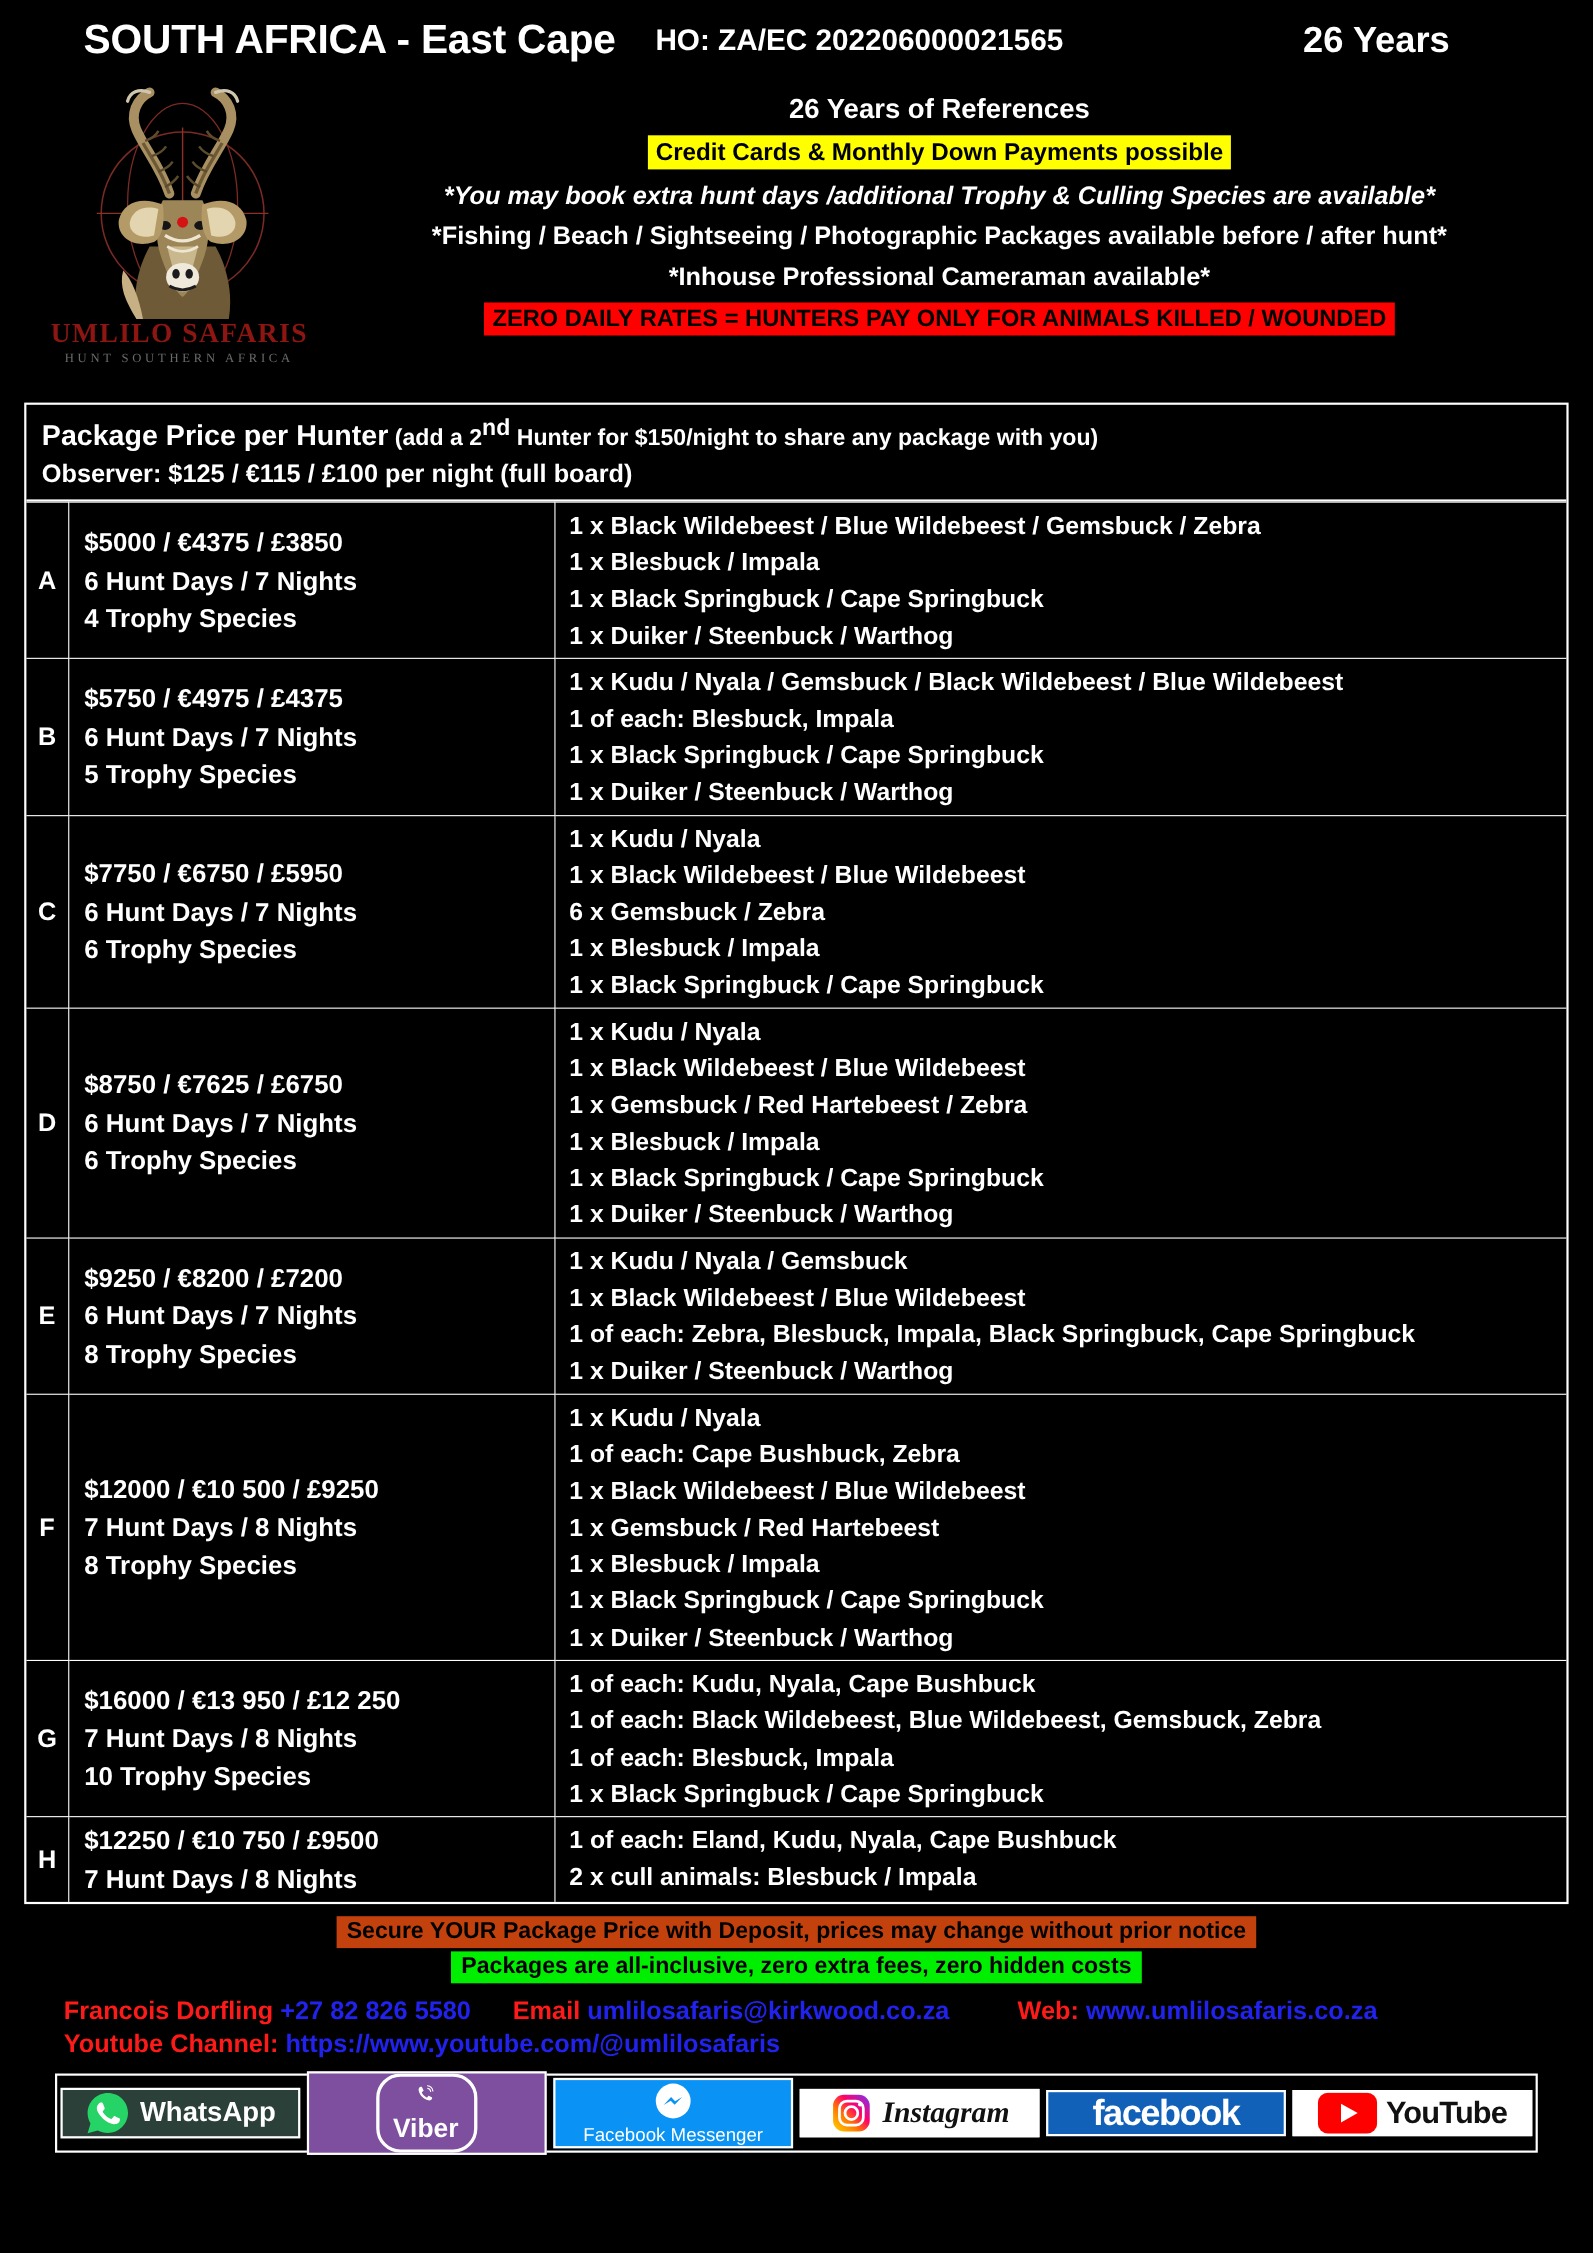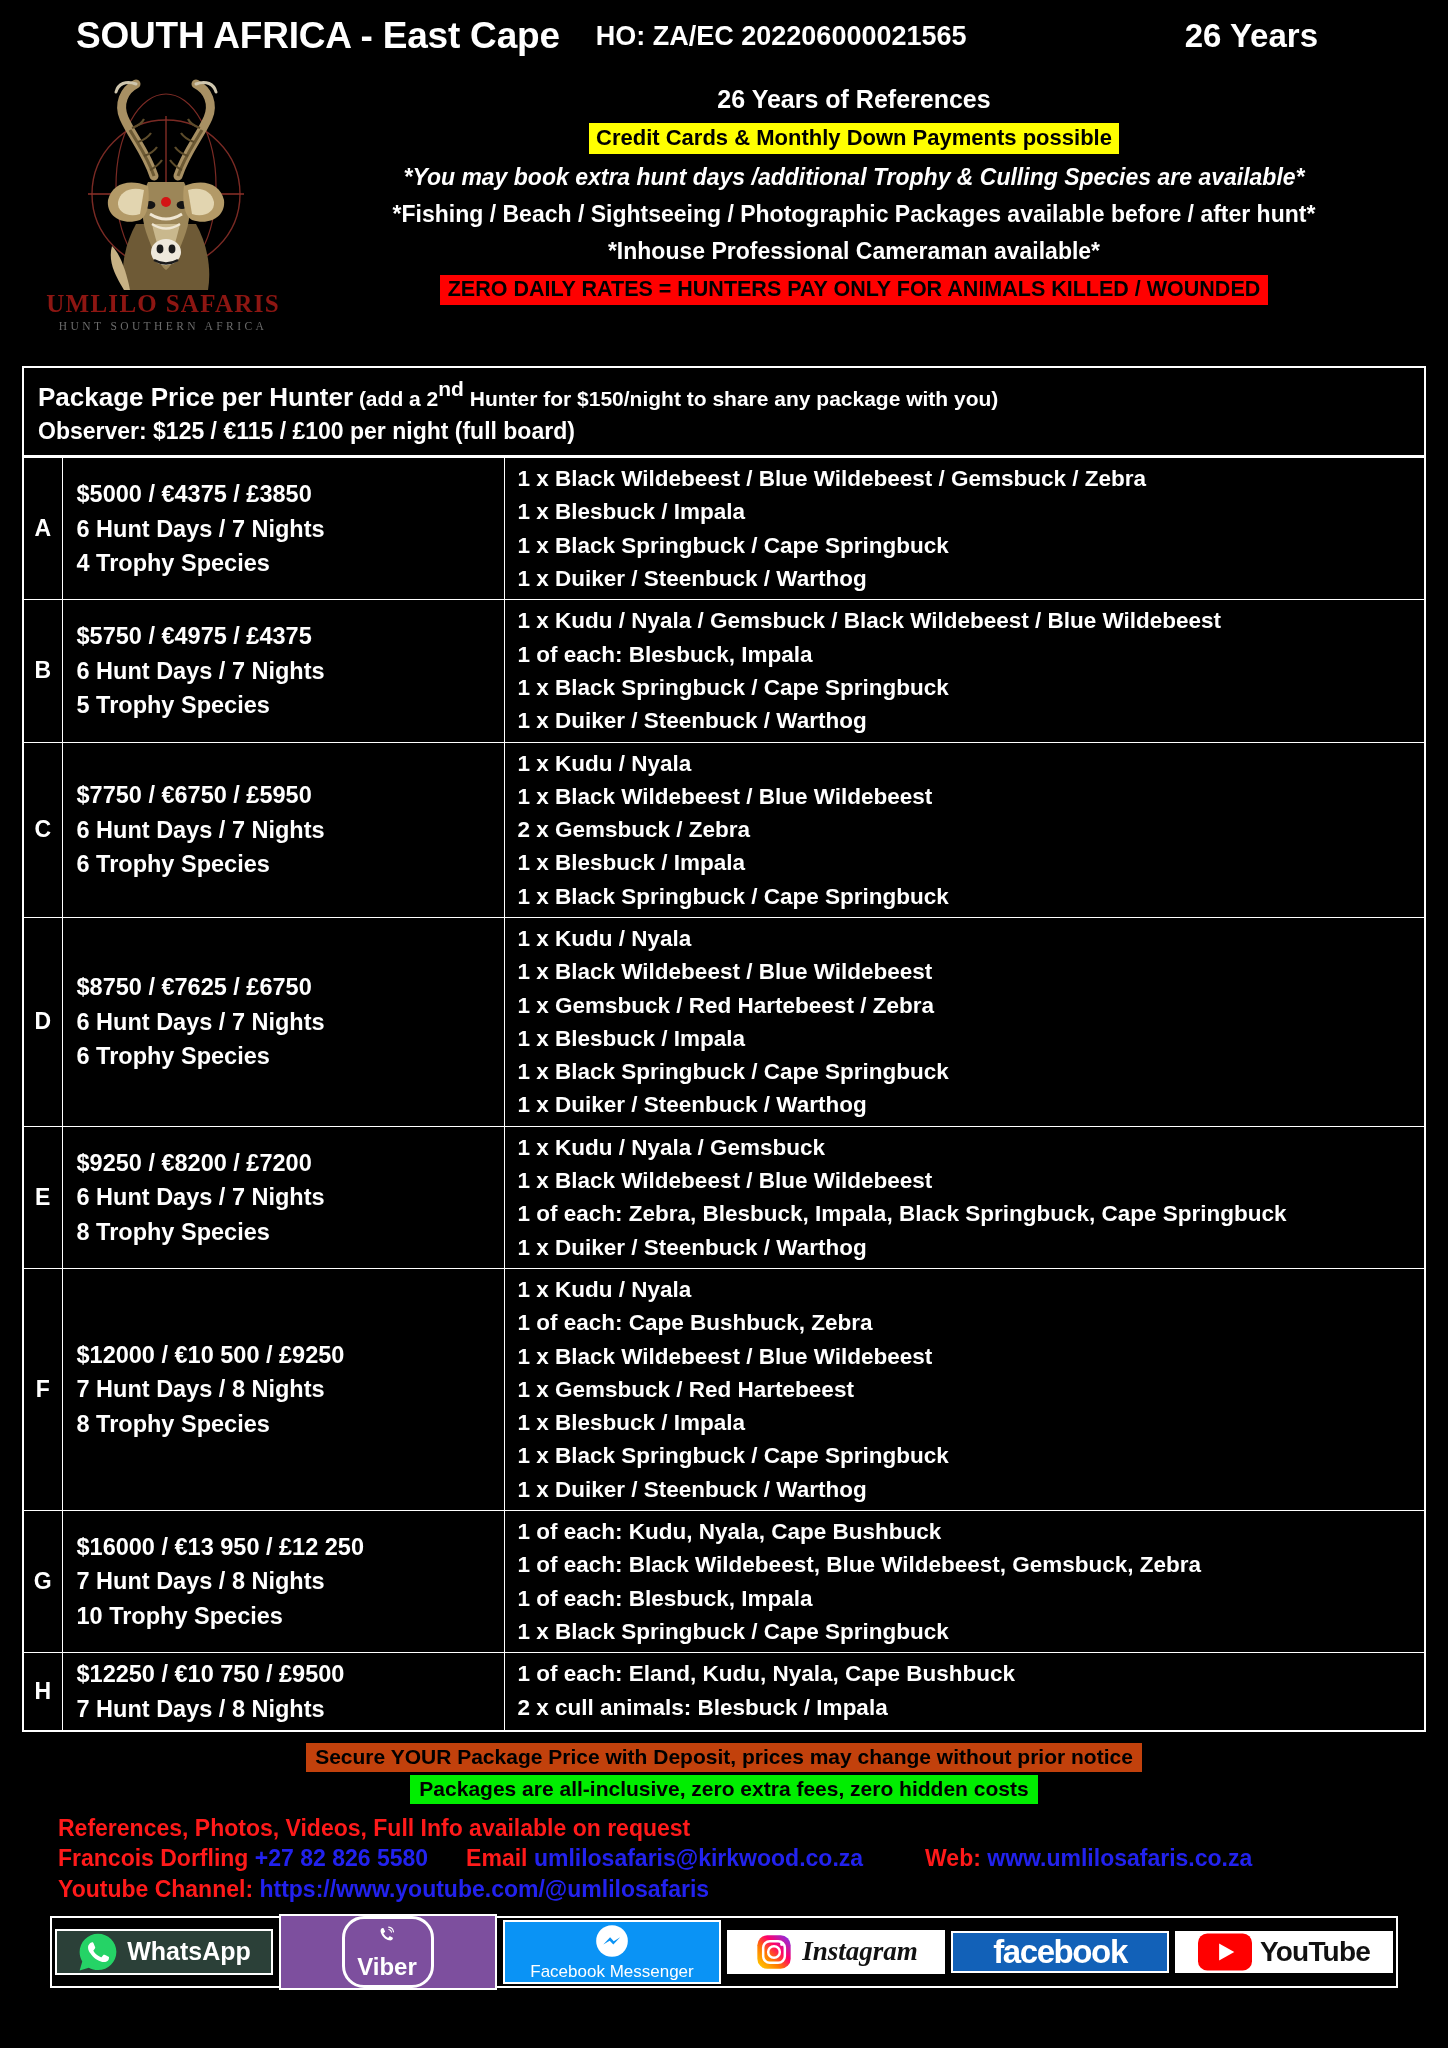--- a/index.html
+++ b/index.html
@@ -328,21 +328,21 @@
         <tr>
           <td class="c-letter">C</td>
           <td class="c-price">
             <div class="priceline">$7750  /  €6750  /  £5950</div>
             <div class="priceline">6 Hunt Days / 7 Nights</div>
             <div class="priceline">6 Trophy Species</div>
           </td>
           <td class="c-spec">
             <div class="specline">1 x Kudu / Nyala</div>
             <div class="specline">1 x Black Wildebeest / Blue Wildebeest</div>
-            <div class="specline">2 x Gemsbuck / Zebra</div>
+            <div class="specline">6 x Gemsbuck / Zebra</div>
             <div class="specline">1 x Blesbuck / Impala</div>
             <div class="specline">1 x Black Springbuck / Cape Springbuck</div>
           </td>
         </tr>
         <tr>
           <td class="c-letter">D</td>
           <td class="c-price">
             <div class="priceline">$8750  /  €7625 /  £6750</div>
             <div class="priceline">6 Hunt Days / 7 Nights</div>
             <div class="priceline">6 Trophy Species</div>
@@ -414,21 +414,20 @@
         </tr>
       </tbody>
   </table>
 </div>
 
 <div class="footer">
   <div><span class="foot-yellow">Secure YOUR Package Price with Deposit, prices may change without prior notice</span></div>
   <div><span class="foot-green">Packages are all-inclusive,  zero extra fees, zero hidden costs</span></div>
 
   <div class="contact">
-    <div class="cline red">References, Photos, Videos, Full Info available on request</div>
     <div class="cline">
       <span class="red">Francois Dorfling </span><span class="blue">+27 82 826 5580</span><span style="display:inline-block;width:38px"></span><span class="red">Email </span><span class="blue">umlilosafaris@kirkwood.co.za</span><span style="display:inline-block;width:62px"></span><span class="red">Web: </span><span class="blue">www.umlilosafaris.co.za</span>
     </div>
     <div class="cline">
       <span class="red">Youtube Channel:  </span><span class="blue">https://www.youtube.com/@umlilosafaris</span>
     </div>
   </div>
 </div>
 
 <div class="social">

